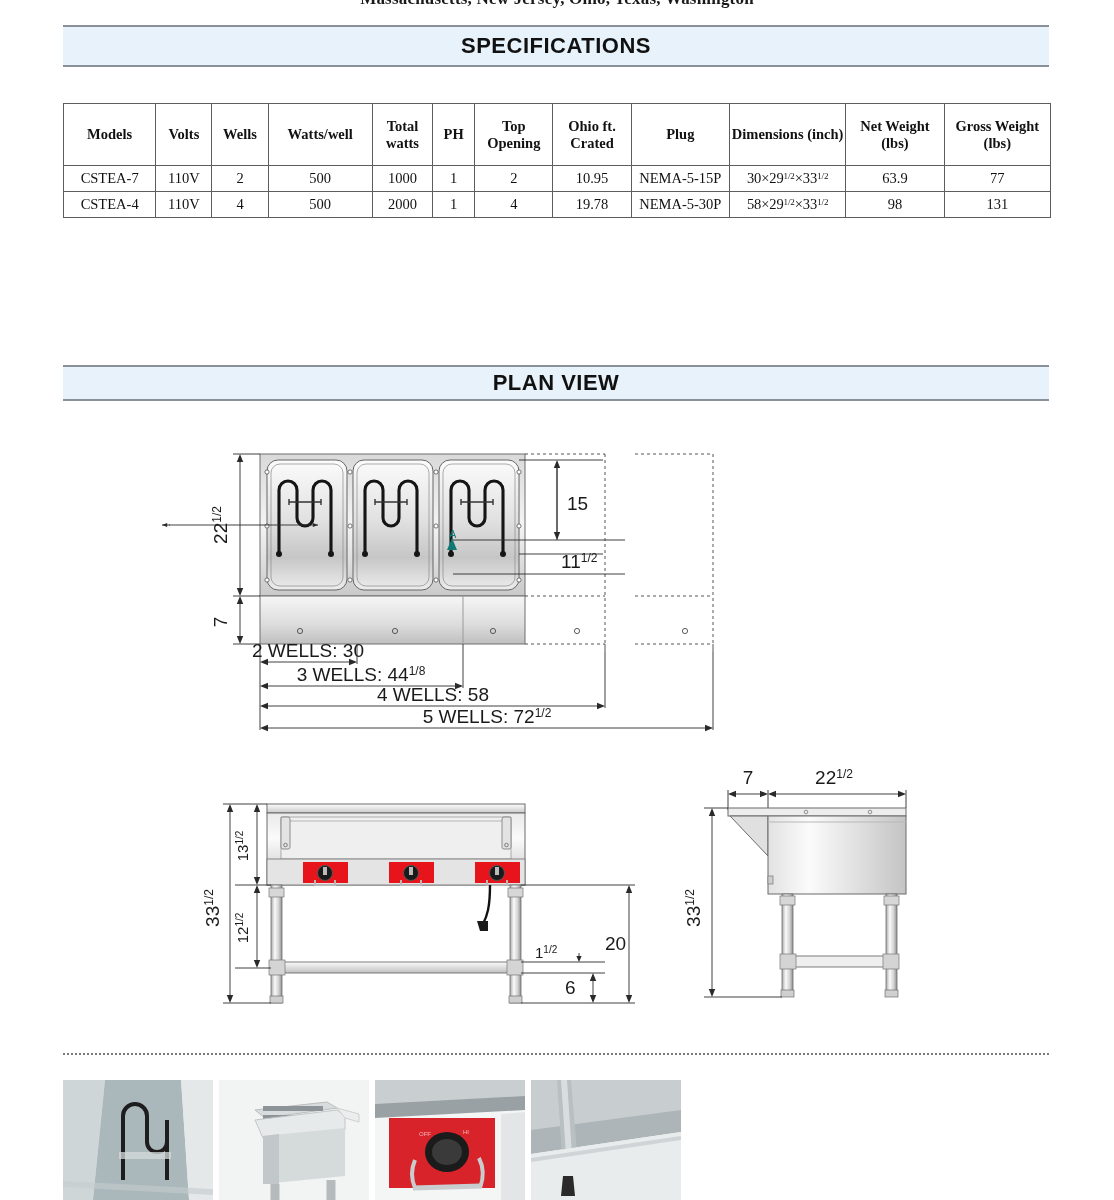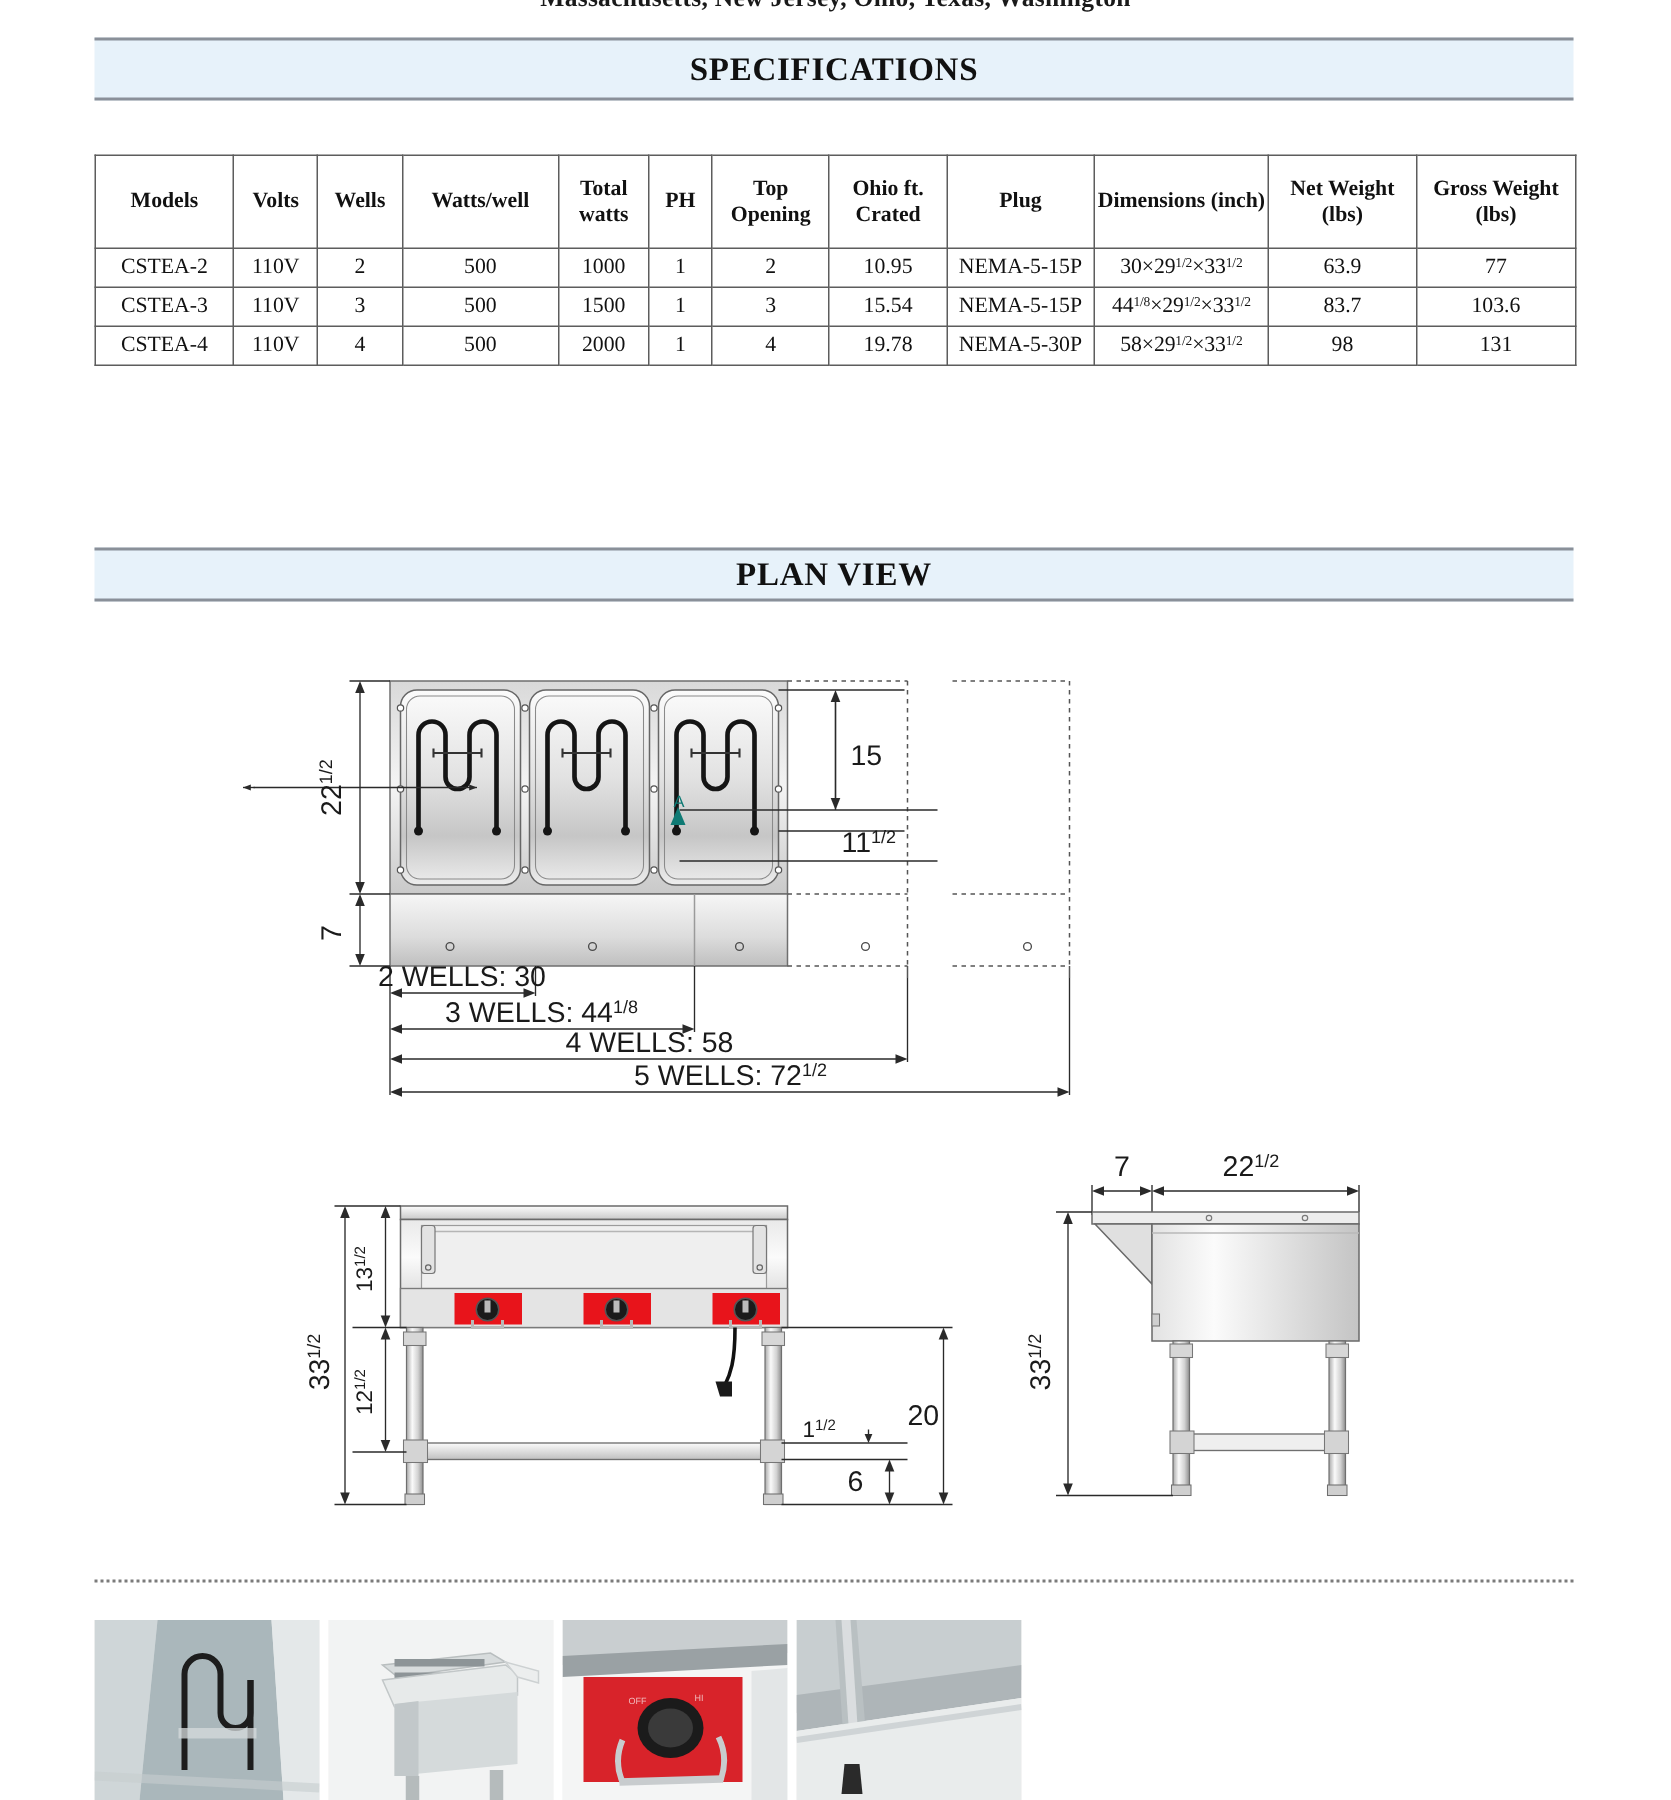--- a/index.html
+++ b/index.html
@@ -25,21 +25,21 @@
 
   
   .band {
     position: absolute; left: 63px; width: 986px;
     background: #e7f2fa;
     border-top: 2px solid #8a9099;
     border-bottom: 2px solid #8a9099;
     display: flex; align-items: center; justify-content: center;
   }
   .band-title {
-    font-family: Liberation Serif, serif;
+    font-family: Liberation Sans, sans-serif;
     font-weight: bold; font-size: 22px; color: #111;
     letter-spacing: .5px;
   }
   #band-spec { top: 25px; height: 42px; }
   #band-plan { top: 365px; height: 36px; }
 
   
   .spec-table-wrap { position: absolute; left: 63px; top: 103px; width: 988px; }
   table.spec {
     border-collapse: collapse; width: 100%;
@@ -118,46 +118,32 @@
         <th>Top Opening</th>
         <th>Ohio ft. Crated</th>
         <th>Plug</th>
         <th>Dimensions (inch)</th>
         <th>Net Weight (lbs)</th>
         <th>Gross Weight (lbs)</th>
       </tr>
     </thead>
     <tbody>
         <tr>
-          <td>CSTEA-2</td>
+          <td>CSTEA-7</td>
           <td>110V</td>
           <td>2</td>
           <td>500</td>
           <td>1000</td>
           <td>1</td>
           <td>2</td>
           <td>10.95</td>
           <td class="plug">NEMA-5-15P</td>
           <td class="dims">30×29<sup class="fr">1/2</sup>×33<sup class="fr">1/2</sup></td>
           <td>63.9</td>
           <td>77</td>
-        </tr>
-        <tr>
-          <td>CSTEA-3</td>
-          <td>110V</td>
-          <td>3</td>
-          <td>500</td>
-          <td>1500</td>
-          <td>1</td>
-          <td>3</td>
-          <td>15.54</td>
-          <td class="plug">NEMA-5-15P</td>
-          <td class="dims">44<sup class="fr">1/8</sup>×29<sup class="fr">1/2</sup>×33<sup class="fr">1/2</sup></td>
-          <td>83.7</td>
-          <td>103.6</td>
         </tr>
         <tr>
           <td>CSTEA-4</td>
           <td>110V</td>
           <td>4</td>
           <td>500</td>
           <td>2000</td>
           <td>1</td>
           <td>4</td>
           <td>19.78</td>

